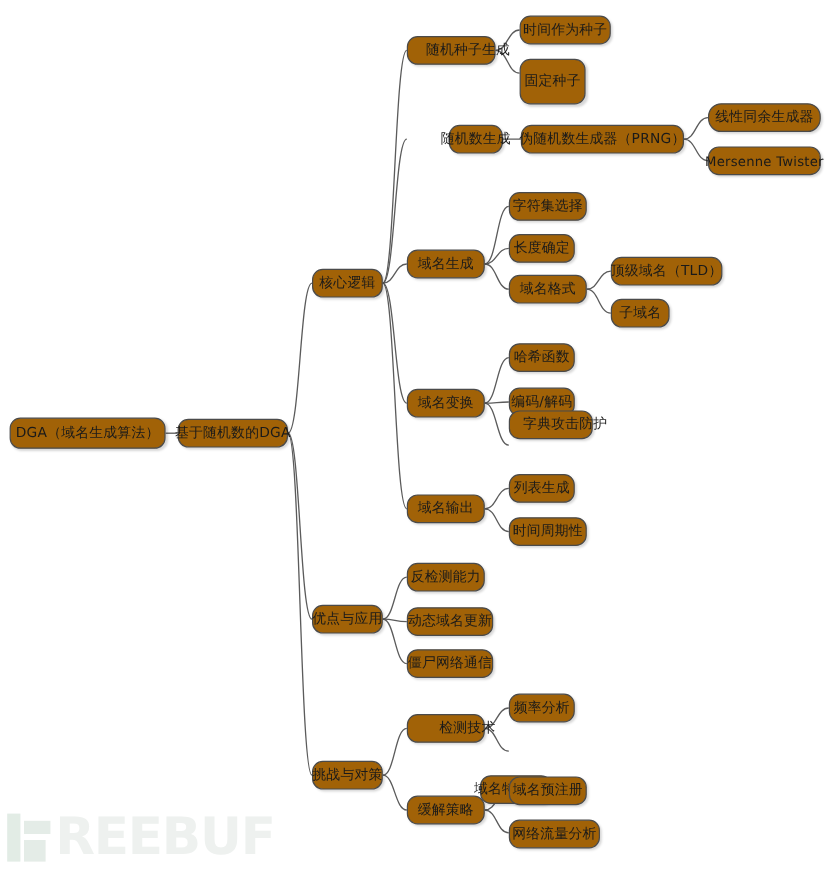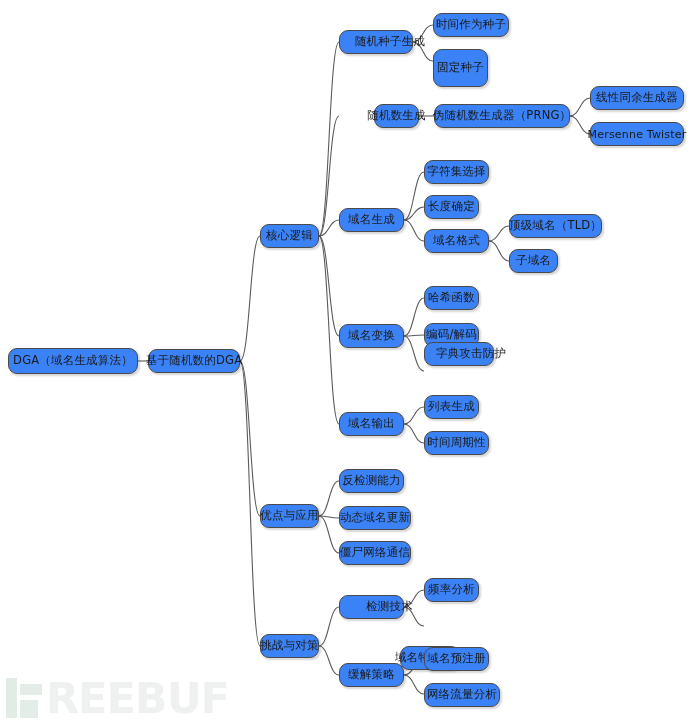--- a/index.html
+++ b/index.html
@@ -11,21 +11,21 @@
     overflow:hidden;
     position:relative;
   }
   #mindmap-root{position:absolute;left:0;top:0;width:690px;height:724px;}
   svg#edges{position:absolute;left:0;top:0;width:690px;height:724px;pointer-events:none;}
   svg#edges path{fill:none;stroke:#5b5b5b;stroke-width:1.1;}
 
   .node{
     position:absolute;
     box-sizing:border-box;
-    background:#3b82f6;
+    background:#a16207;
     border:1.2px solid #4a4a4a;
     border-radius:9px;
     color:#1a1a1a;
     font-size:11.5px;
     line-height:1;
     display:flex;
     align-items:center;
     justify-content:center;
     white-space:nowrap;
     box-shadow:1.5px 1.5px 2px rgba(0,0,0,0.16);
@@ -128,21 +128,21 @@
   <div class="node lvl3" style="left:339px;top:104px;width:45px;height:24px;margin-left:35px;">随机数生成</div>
   <div class="node lvl3" style="left:339px;top:208px;width:65px;height:24px;">域名生成</div>
   <div class="node lvl3" style="left:339px;top:324px;width:65px;height:24px;">域名变换</div>
   <div class="node lvl3" style="left:339px;top:412px;width:65px;height:24px;">域名输出</div>
 
   <div class="node lvl4" style="left:433px;top:13px;width:76px;height:24px;">时间作为种子</div>
   <div class="node lvl4" style="left:433px;top:49px;width:55px;height:38px;">固定种子</div>
 
   <div class="node lvl4" style="left:434px;top:104px;width:136px;height:24px;">伪随机数生成器（PRNG）</div>
 
-  <div class="node lvl4" style="left:590px;top:86px;width:94px;height:24px;">线性同余生成器</div>
+  <div class="node lvl4" style="left:590px;top:86px;width:94px;height:24px;border-radius:11px;">线性同余生成器</div>
   <div class="node lvl4 latin" style="left:590px;top:122px;width:94px;height:24px;">Mersenne Twister</div>
 
   <div class="node lvl4" style="left:424px;top:160px;width:65px;height:24px;">字符集选择</div>
   <div class="node lvl4" style="left:424px;top:195px;width:55px;height:24px;">长度确定</div>
   <div class="node lvl4" style="left:424px;top:229px;width:65px;height:24px;">域名格式</div>
 
   <div class="node lvl4" style="left:509px;top:214px;width:93px;height:24px;">顶级域名（TLD）</div>
   <div class="node lvl4" style="left:509px;top:249px;width:49px;height:24px;">子域名</div>
 
   <div class="node lvl4" style="left:424px;top:286px;width:55px;height:24px;">哈希函数</div>

